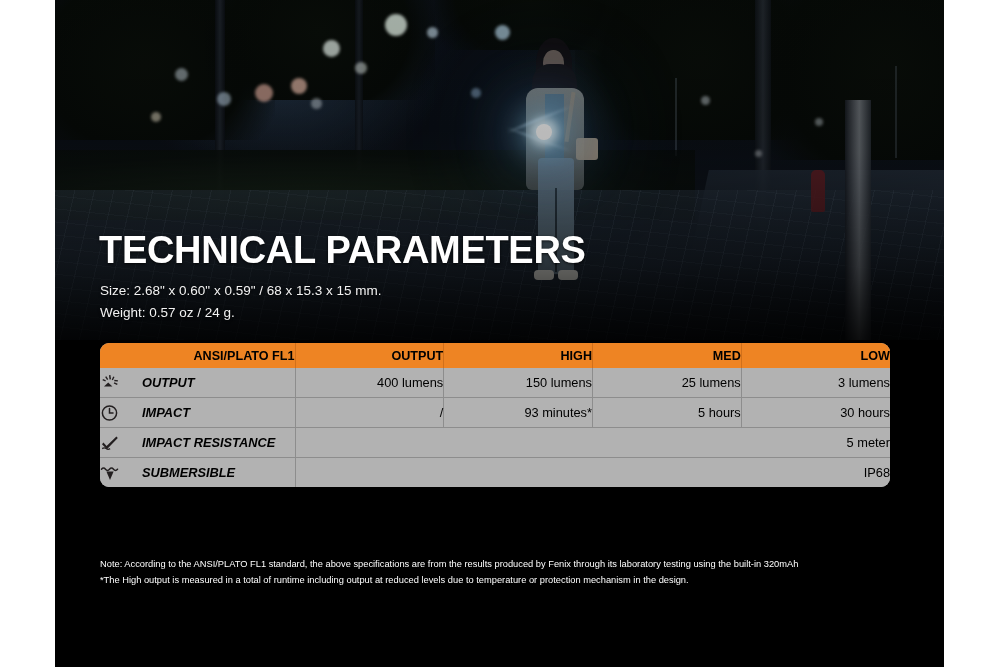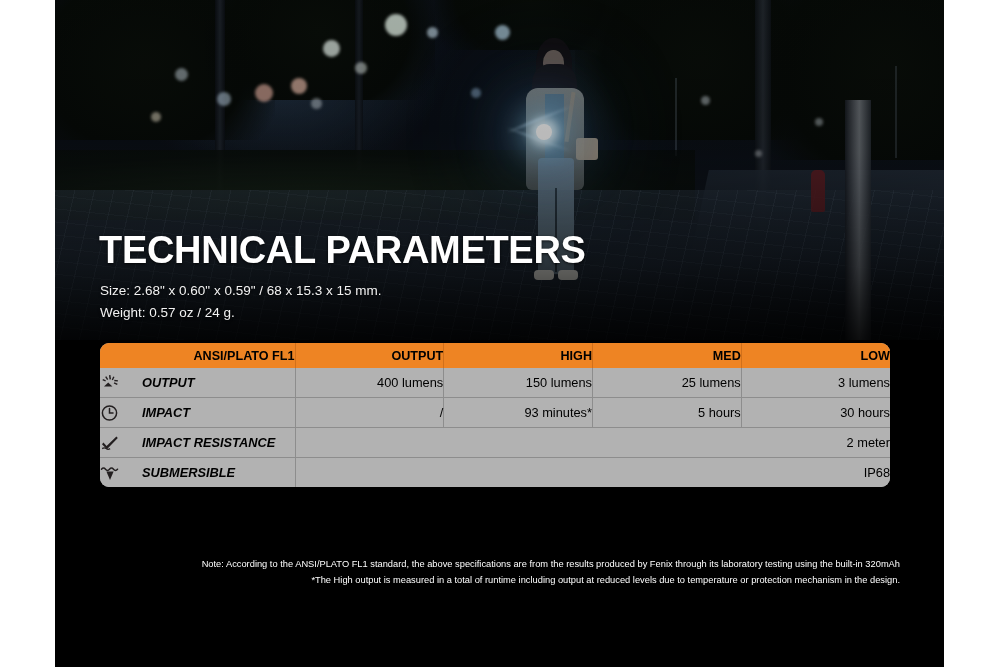--- a/index.html
+++ b/index.html
@@ -237,21 +237,20 @@
 
   
   #note {
     position: absolute;
     left: 45px;
     top: 557px;
     width: 800px;
     color: #ffffff;
     font-size: 9.3px;
     line-height: 15.5px;
-    text-align: right;
   }
   #note p { margin: 0; }
 </style>
 </head>
 <body>
 
 <div id="page">
   <div id="panel">
 
     <div id="photo">
@@ -387,21 +386,21 @@
             <span class="label-inner">
               <span class="ico">
                 <svg viewBox="0 0 20 18" width="20" height="18">
                   <path d="M3.4 8.6 6.6 12 16.4 2.6l1.4 1.5L6.9 15.2 2 10.2z" fill="#231f20"></path>
                   <path d="M2.2 14.6c1.3-.9 2.8-.9 4 0 1.2.9 2.6.9 3.9 0" stroke="#231f20" stroke-width="1.3" fill="none"></path>
                 </svg>
               </span>
               <span>IMPACT RESISTANCE</span>
             </span>
           </td>
-          <td colspan="4">2 meter</td>
+          <td colspan="4">5 meter</td>
         </tr>
 
         <tr>
           <td class="label-cell">
             <span class="label-inner">
               <span class="ico">
                 <svg viewBox="0 0 20 18" width="20" height="18">
                   <path d="M1.5 5.2c1.3-1.6 2.7-1.6 4 0 1.3 1.6 2.7 1.6 4 0 1.3-1.6 2.7-1.6 4 0 1.3 1.6 2.7 1.6 4 0" stroke="#231f20" stroke-width="1.5" fill="none" stroke-linecap="round"></path>
                   <path d="M6.4 7.6h7.2L10 16z" fill="#231f20"></path>
                 </svg>

